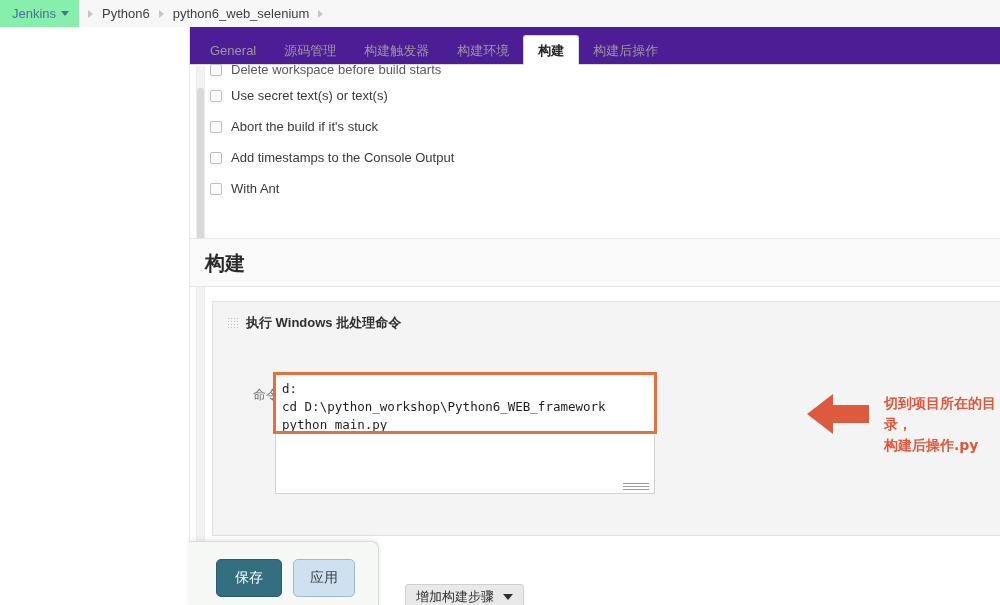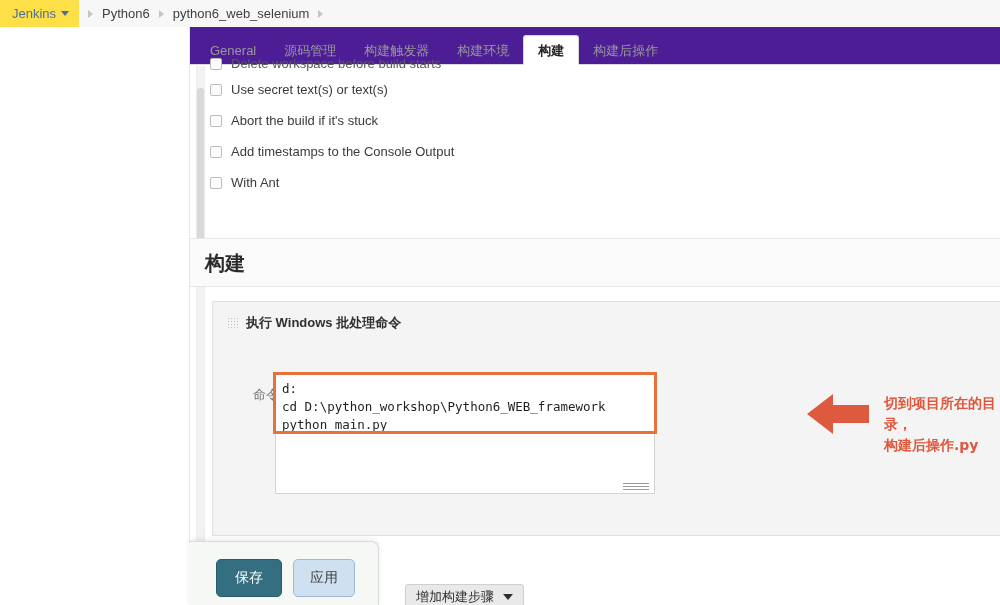--- a/index.html
+++ b/index.html
@@ -16,21 +16,21 @@
   
   .crumb-bar {
     position: absolute; left: 0; top: 0; width: 1000px; height: 27px;
     background: #f7f7f7;
     border-bottom: 1px solid #e3e3e3;
     display: flex; align-items: center;
   }
   .crumb-home {
     display:flex; align-items:center; gap:5px;
     height: 27px; padding: 0 10px 0 12px;
-    background: #fde047;
+    background: #86efac;
   }
   .crumb-home .crumb-link { color:#4a6f9c; font-size:13px; }
   .caret-down {
     width:0;height:0;
     border-left:4px solid transparent;border-right:4px solid transparent;
     border-top:5px solid #4a6f9c; display:inline-block;
   }
   .crumb-sep {
     width:0;height:0;margin:0 9px;
     border-top:4px solid transparent;border-bottom:4px solid transparent;
@@ -85,21 +85,21 @@
 
   
   .checks { position:absolute; left:20px; top:-8px; width:700px; }
   .check-row { display:flex; align-items:center; height:31px; }
   .cbox {
     width:12px; height:12px; box-sizing:border-box;
     border:1px solid #bdbdbd; background:#fbfbfb; border-radius:2px;
     margin-right:9px; flex:0 0 auto;
   }
   .check-label { font-size:13px; color:#3a3a3a; }
-  .check-row.clipped { height:16px; overflow:hidden; }
+  .check-row.clipped { height:16px; overflow:hidden;margin-top:6px; }
   .check-row.clipped .cbox { margin-top:-5px; }
   .check-row.clipped .check-label { margin-top:-6px; color:#5a5a5a; }
 
   
   .section-head {
     position:absolute; left:0; top:172px; width:810px; height:47px;
     background:#fafafa; border-top:1px solid #e7e7e7; border-bottom:1px solid #e7e7e7;
   }
   .section-title {
     position:absolute; left:15px; top:11px;

